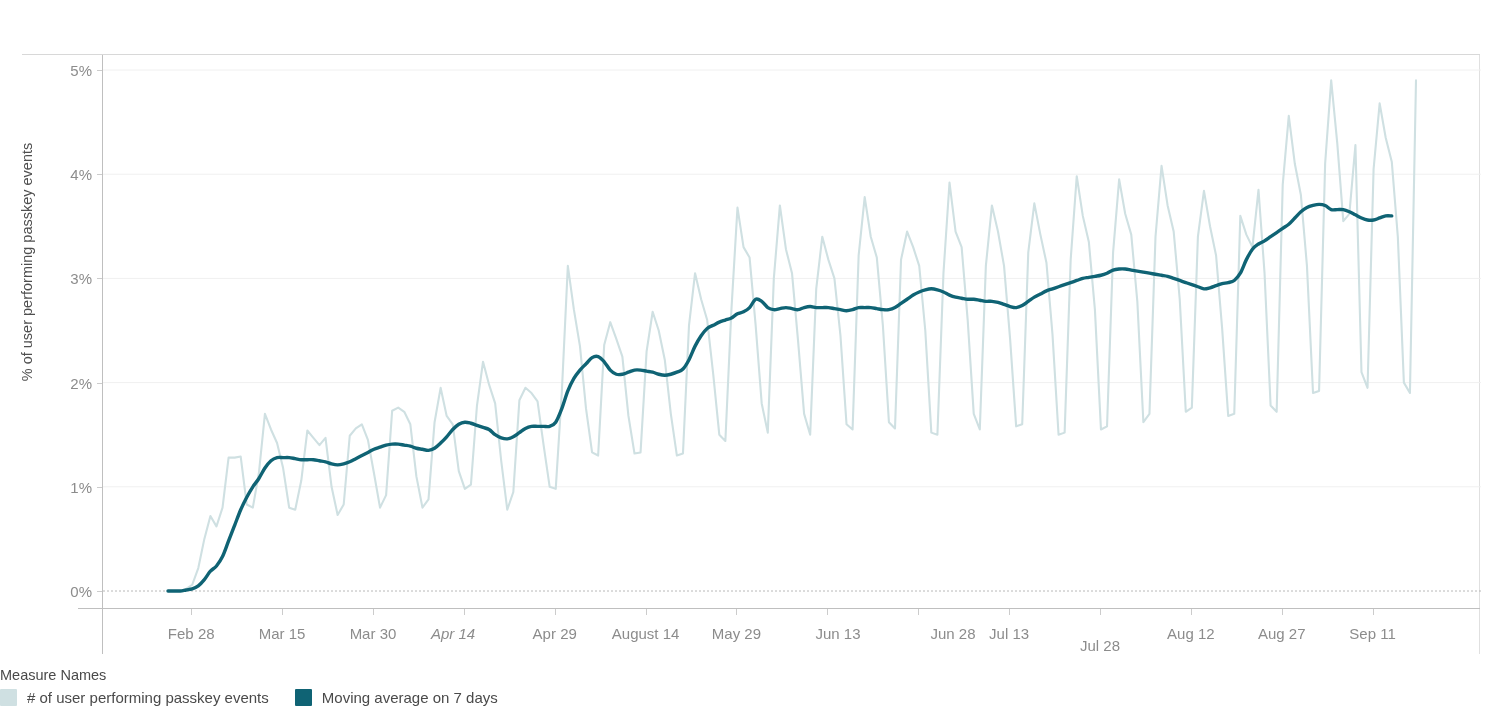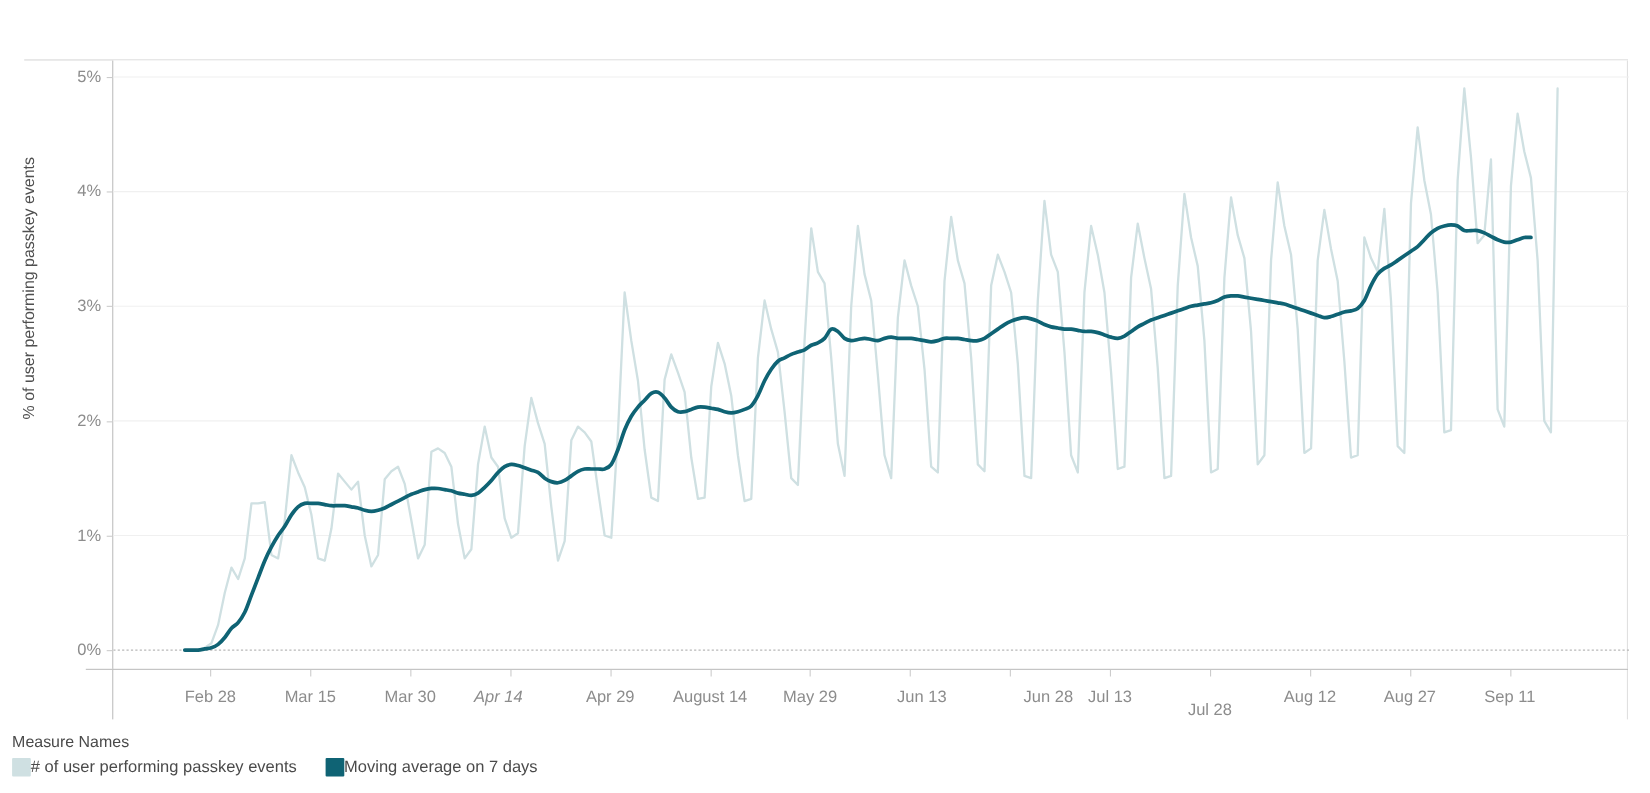--- a/index.html
+++ b/index.html
@@ -135,37 +135,38 @@
     background: #bfbfbf;
   }
   .xaxis-edge.right {
     left: 1479px;
     background: #e0e0e0;
   }
 
   
   .legend {
     position: absolute;
-    left: 11px;
+    left: 0;
     top: 667px;
     width: 1480px;
   }
   .legend-title {
     font-size: 14.5px;
     color: #4a4a4a;
     margin-bottom: 6px;
   }
   .legend-items {
     display: flex;
     align-items: center;
     gap: 26px;
   }
   .legend-item {
     display: flex;
     align-items: center;
+    gap: 10px;
   }
   .legend-swatch {
     width: 17px;
     height: 17px;
     flex: 0 0 auto;
     border-radius: 1px;
   }
   .legend-label {
     font-size: 15px;
     color: #4a4a4a;

